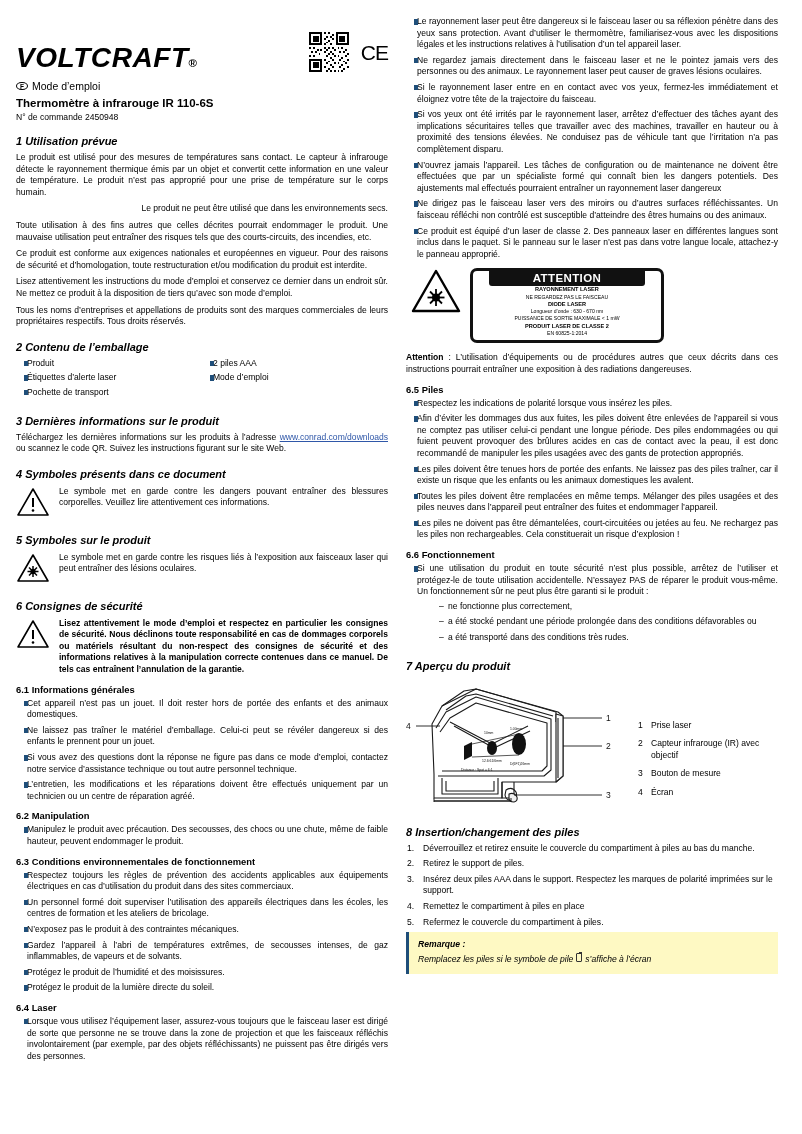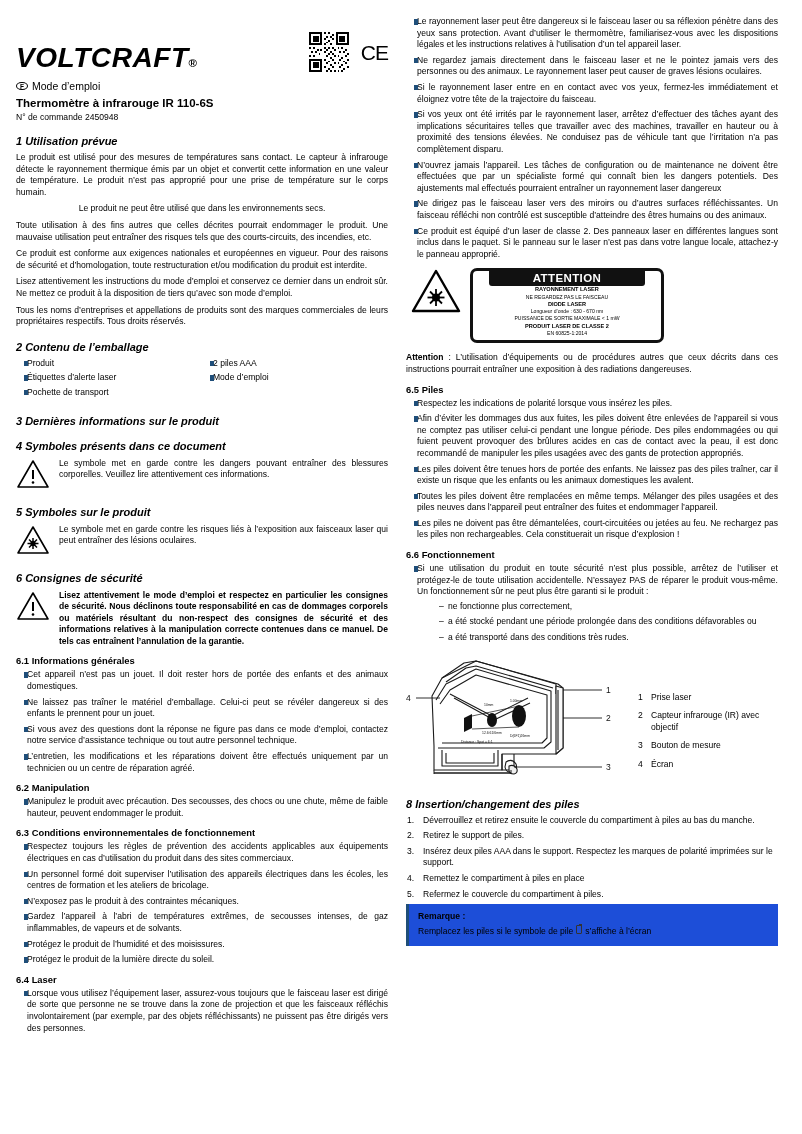--- a/index.html
+++ b/index.html
@@ -78,21 +78,21 @@
     font-size: 9.4px; font-weight: bold;
     margin: 8px 0 3px 0;
   }
   p.body {
     font-size: 8.55px;
     line-height: 11.6px;
     margin: 0 0 5px 0;
     text-align: justify;
   }
   p.body:last-child { margin-bottom: 0; }
-  p.nojust { text-align: center; }
+  p.nojust { text-align: right; }
 
   
   ul.bl { list-style: none; margin: 0; padding: 0; }
   ul.bl > li {
     position: relative;
     font-size: 8.55px;
     line-height: 11.6px;
     padding-left: 11px;
     margin-bottom: 4px;
     text-align: justify;
@@ -164,23 +164,24 @@
   
   .figwrap { display: flex; align-items: flex-start; margin-top: 6px; }
   .figsvg { flex: 0 0 232px; }
   .legend { font-size: 8.55px; line-height: 11.6px; padding-top: 42px; }
   .legend .li { display: flex; margin-bottom: 7px; }
   .legend .li .n { width: 13px; flex: 0 0 13px; }
   .legend .li .t { }
 
   
   .notebox {
-    background: #1d4ed8;
+    background: #fef9c3;
     border-left: 3px solid #1f4e79;
     padding: 7px 9px 8px 9px;
+    font-style: italic;
   }
   .notebox .nt { font-size: 8.6px; font-weight: bold; margin-bottom: 4px; }
   .notebox .nb { font-size: 8.55px; line-height: 11.6px; display: flex; align-items: baseline; gap: 2px; flex-wrap: wrap;}
   .battglyph {
     display: inline-block; width: 6px; height: 9px;
     border: 1px solid #333; border-radius: 1px;
     position: relative; margin: 0 1px; vertical-align: -1px;
   }
   .battglyph::after {
     content: ""; position: absolute; top: -2px; left: 1.5px;
@@ -312,20 +313,21 @@
           <li>Étiquettes d’alerte laser</li>
           <li>Pochette de transport</li>
         </ul>
         <ul class="bl tight">
           <li>2 piles AAA</li>
           <li>Mode d’emploi</li>
         </ul>
       </div>
 
       <h2 class="sec">3 Dernières informations sur le produit</h2>
+      <p class="body"><span>Téléchargez les dernières informations sur les produits à l’adresse </span><a class="link" href="#">www.conrad.com/downloads</a><span> ou scannez le code QR. Suivez les instructions figurant sur le site Web.</span></p>
 
       <h2 class="sec">4 Symboles présents dans ce document</h2>
       <div class="warnrow">
         <div class="tri">
           <svg width="34" height="30" viewBox="0 0 34 30">
             <path d="M17 2 L32 28 L2 28 Z" fill="none" stroke="#000" stroke-width="1.6" stroke-linejoin="round"></path>
             <rect x="16" y="11" width="2" height="9" fill="#000"></rect>
             <circle cx="17" cy="23.5" r="1.3" fill="#000"></circle>
           </svg>
         </div>
@@ -444,20 +446,21 @@
         <li>
           <span>Si une utilisation du produit en toute sécurité n’est plus possible, arrêtez de l’utiliser et protégez-le de toute utilisation accidentelle. N’essayez PAS de réparer le produit vous-même. Un fonctionnement sûr ne peut plus être garanti si le produit :</span>
           <ul class="dash">
             <li>ne fonctionne plus correctement,</li>
             <li>a été stocké pendant une période prolongée dans des conditions défavorables ou</li>
             <li>a été transporté dans des conditions très rudes.</li>
           </ul>
         </li>
       </ul>
 
+      <h2 class="sec" style="margin-top:16px;">7 Aperçu du produit</h2>
       <div class="figwrap">
         <div class="figsvg">
           <svg width="232" height="130" viewBox="0 0 232 130">
             <g fill="none" stroke="#1a1a1a" stroke-width="1.1" stroke-linejoin="round">
 
               <path d="M36 28 L58 13 L70 11 L150 34 L150 44"></path>
               <path d="M40 32 L60 18 L70 16 L147 38"></path>
 
               <path d="M26 46 L36 28 L70 11 L152 34 L157 38 L157 98 L150 104 L96 104 L96 120 L28 120 L28 96 L26 46 Z"></path>
 

